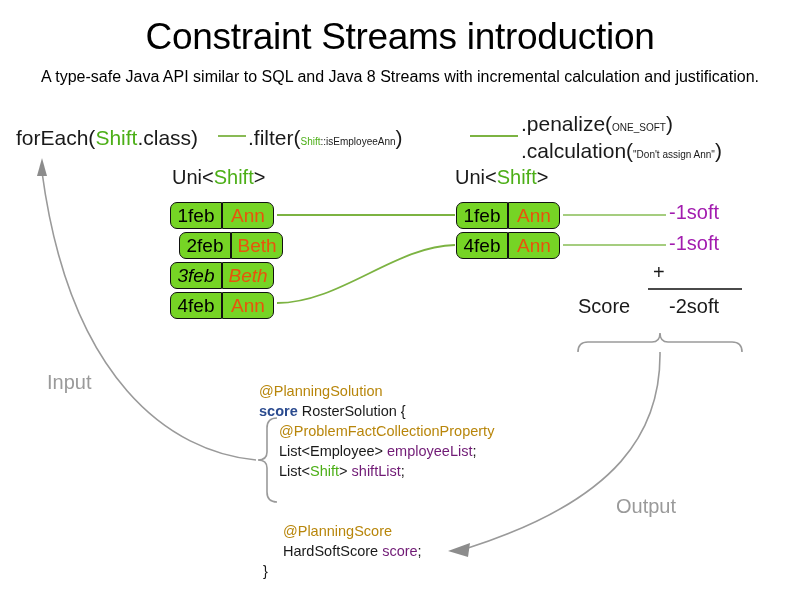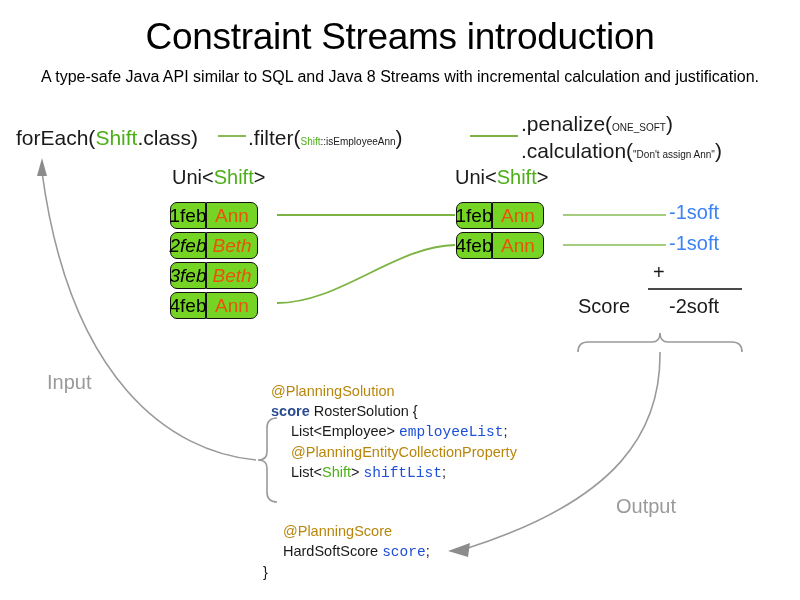--- a/index.html
+++ b/index.html
@@ -57,51 +57,51 @@
     border: 1.6px solid #111;
     background: #76d425;
     height: 100%;
     box-sizing: border-box;
     display: flex;
     align-items: center;
     justify-content: center;
     font-size: 19px;
     line-height: 1;
   }
-  .cell.date { border-radius: 7px 0 0 7px; width: 36px; color: #000; text-align: right; }
+  .cell.date { border-radius: 7px 0 0 7px; width: 52px; color: #000; text-align: right; }
   .cell.name { border-radius: 0 7px 7px 0; width: 52px; color: #e8540c; border-left-width: 1.6px; }
 
   
-  .soft { font-size: 20px; color: #3b82f6; }
+  .soft { font-size: 20px; color: #a21caf; }
   #soft1 { left: 669px; top: 201px; }
   #soft2 { left: 669px; top: 232px; }
   #plus  { left: 653px; top: 261px; font-size: 20px; }
   #sumrule {
     left: 648px; top: 288px; width: 94px; height: 0;
     border-top: 2px solid #4a4a4a;
   }
   #score-label { left: 578px; top: 295px; font-size: 20px; }
   #score-total { left: 669px; top: 295px; font-size: 20px; }
 
   
   #code {
-    left: 271px; top: 381px;
+    left: 259px; top: 381px;
     font-size: 14.5px;
     line-height: 20px;
     color: #1a1a1a;
   }
   #code2 {
     left: 263px; top: 521px;
     font-size: 14.5px;
     line-height: 20px;
     color: #1a1a1a;
   }
   .ann  { color: #b8860b; }
   .kw   { color: #2b4b8f; font-weight: bold; }
-  .fld  { color: #1d4ed8; font-family: Liberation Mono, monospace; }
+  .fld  { color: #701a75; }
   .ind  { padding-left: 20px; display: inline-block; }
 
   
   .note { color: #9a9a9a; font-size: 20px; }
   #input-note  { left: 47px;  top: 371px; }
   #output-note { left: 616px; top: 495px; }
 
   svg.overlay {
     position: absolute; left: 0; top: 0;
     width: 800px; height: 600px;
@@ -148,21 +148,21 @@
   <div class="abs pipe" id="asconstraint"><span>.calculation(</span><span class="sm">"Don't assign Ann"</span><span>)</span></div>
 
   <div class="abs uni" id="uni-left"><span>Uni&lt;</span><span class="grn">Shift</span><span>&gt;</span></div>
 
   <div class="abs uni" id="uni-right"><span>Uni&lt;</span><span class="grn">Shift</span><span>&gt;</span></div>
 
   <div class="shift-row" style="left:170px; top:202px;">
     <div class="cell date">1feb</div>
     <div class="cell name">Ann</div>
   </div>
-  <div class="shift-row" style="left:170px; top:232px;font-style:italic;">
+  <div class="shift-row" style="left:179px; top:232px;">
     <div class="cell date">2feb</div>
     <div class="cell name">Beth</div>
   </div>
   <div class="shift-row" style="left:170px; top:262px;font-style:italic;">
     <div class="cell date">3feb</div>
     <div class="cell name">Beth</div>
   </div>
   <div class="shift-row" style="left:170px; top:292px;">
     <div class="cell date">4feb</div>
     <div class="cell name">Ann</div>
@@ -180,22 +180,22 @@
   <div class="abs soft" id="soft1">-1soft</div>
   <div class="abs soft" id="soft2">-1soft</div>
   <div class="abs" id="plus">+</div>
   <div class="abs" id="sumrule"></div>
   <div class="abs" id="score-label">Score</div>
   <div class="abs" id="score-total">-2soft</div>
 
   <div class="abs" id="code">
     <div><span class="ann">@PlanningSolution</span></div>
     <div><span class="kw">score</span>&nbsp;<span>RosterSolution {</span></div>
+    <div><span class="ind"></span><span class="ann">@ProblemFactCollectionProperty</span></div>
     <div><span class="ind"></span><span>List&lt;Employee&gt;</span>&nbsp;<span class="fld">employeeList</span><span>;</span></div>
-    <div><span class="ind"></span><span class="ann">@PlanningEntityCollectionProperty</span></div>
     <div><span class="ind"></span><span>List&lt;</span><span class="grn">Shift</span><span>&gt;</span>&nbsp;<span class="fld">shiftList</span><span>;</span></div>
   </div>
 
   <div class="abs" id="code2">
     <div><span class="ind"></span><span class="ann">@PlanningScore</span></div>
     <div><span class="ind"></span><span>HardSoftScore</span>&nbsp;<span class="fld">score</span><span>;</span></div>
     <div><span>}</span></div>
   </div>
 
   <div class="abs note" id="input-note">Input</div>

